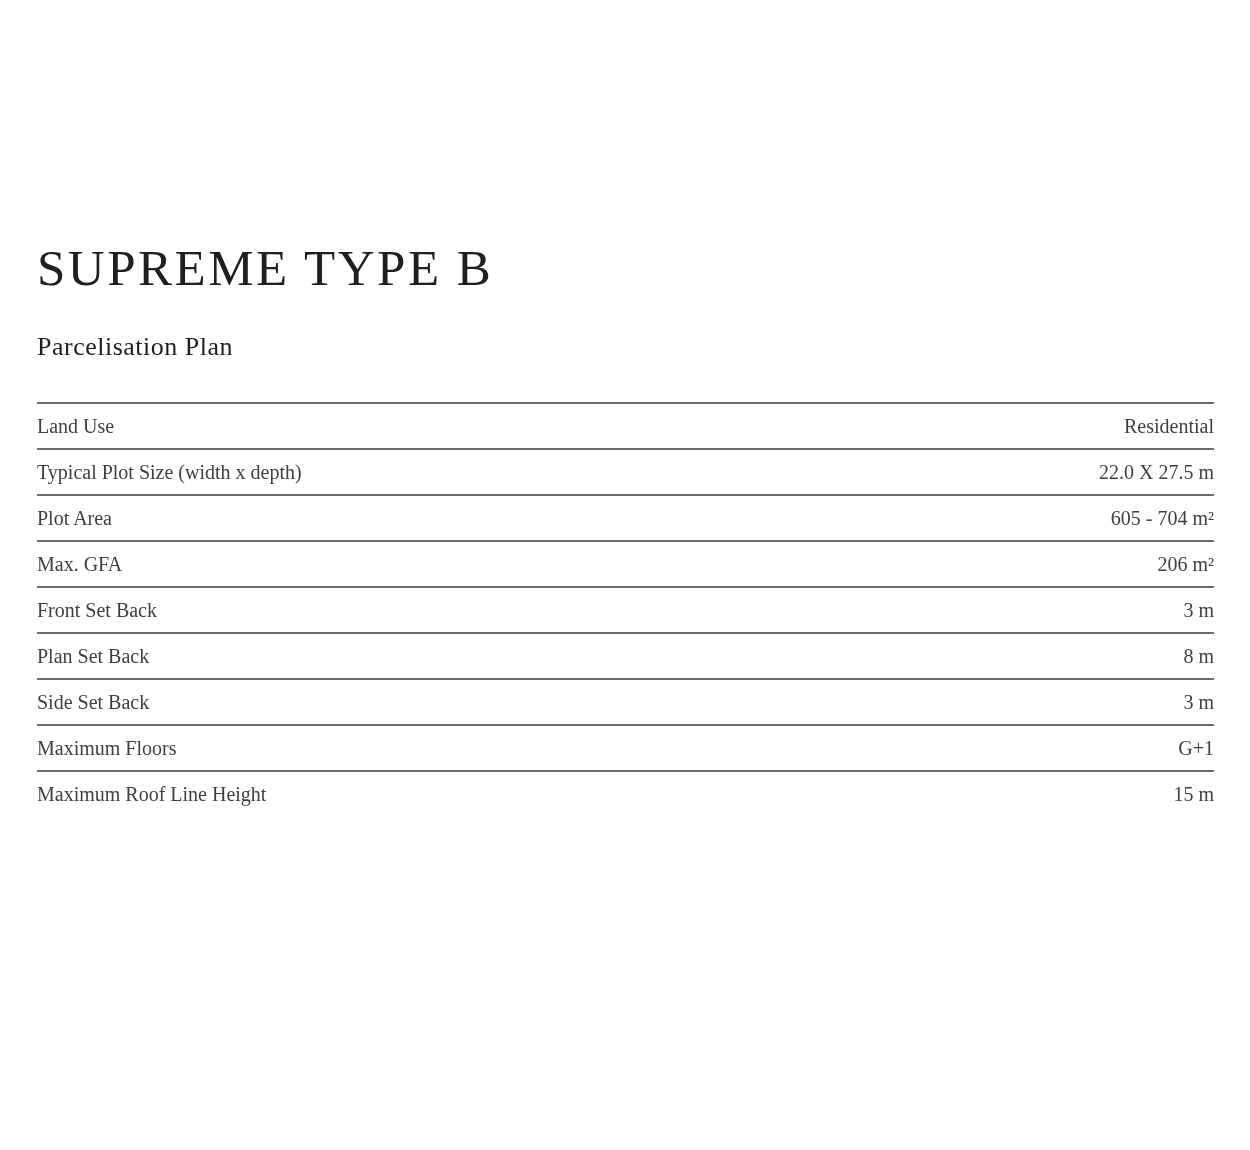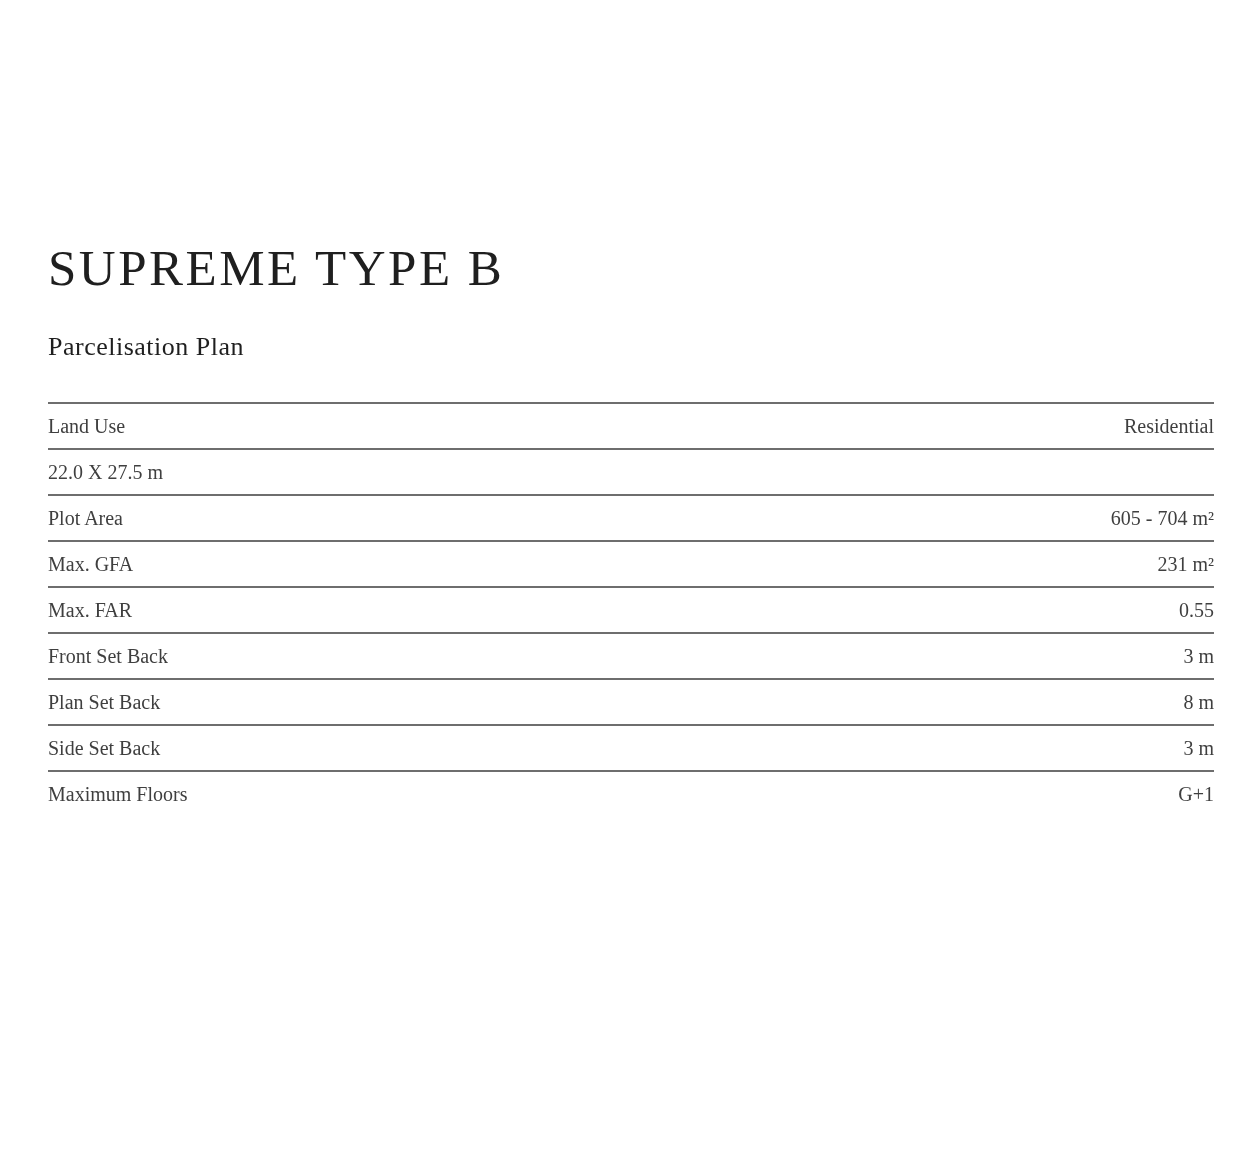--- a/index.html
+++ b/index.html
@@ -8,21 +8,21 @@
     background: #ffffff;
   }
   body {
     width: 1250px;
     height: 1150px;
     overflow: hidden;
     font-family: "Liberation Serif", "DejaVu Serif", serif;
     color: var(--text-color, #3f3f3f);
   }
   .page {
-    padding: 0 36px 0 48px;
+    padding: 0 36px 0 37px;
   }
   .doc-title {
     margin: 0;
     padding-top: 243px;
     font-size: 51px;
     line-height: 1.0;
     font-weight: 400;
     letter-spacing: 2.5px;
     color: var(--title-color, #1f1f1f);
   }
@@ -63,37 +63,34 @@
   <h1 class="doc-title">SUPREME TYPE B</h1>
   <h2 class="doc-subtitle">Parcelisation Plan</h2>
 
   <div class="spec-table">
   <div class="spec-row">
     <span class="label">Land Use</span>
     <span class="value">Residential</span>
   </div>
 
   <div class="spec-row">
+    <span class="label">Typical Plot Size (width x depth)</span>
     <span class="value">22.0 X 27.5 m</span>
   </div>
 
   <div class="spec-row">
     <span class="label">Plot Area</span>
     <span class="value">605 - 704 m²</span>
   </div>
 
   <div class="spec-row">
     <span class="label">Max. GFA</span>
-    <span class="value">231 m²</span>
+    <span class="value">206 m²</span>
   </div>
 
-  <div class="spec-row">
-    <span class="label">Max. FAR</span>
-    <span class="value">0.55</span>
-  </div>
 
   <div class="spec-row">
     <span class="label">Front Set Back</span>
     <span class="value">3 m</span>
   </div>
 
   <div class="spec-row">
     <span class="label">Plan Set Back</span>
     <span class="value">8 m</span>
   </div>
@@ -101,15 +98,19 @@
   <div class="spec-row">
     <span class="label">Side Set Back</span>
     <span class="value">3 m</span>
   </div>
 
   <div class="spec-row">
     <span class="label">Maximum Floors</span>
     <span class="value">G+1</span>
   </div>
 
+  <div class="spec-row">
+    <span class="label">Maximum Roof Line Height</span>
+    <span class="value">15 m</span>
+  </div>
 
 </div>
 </div>
 
 </body></html>

